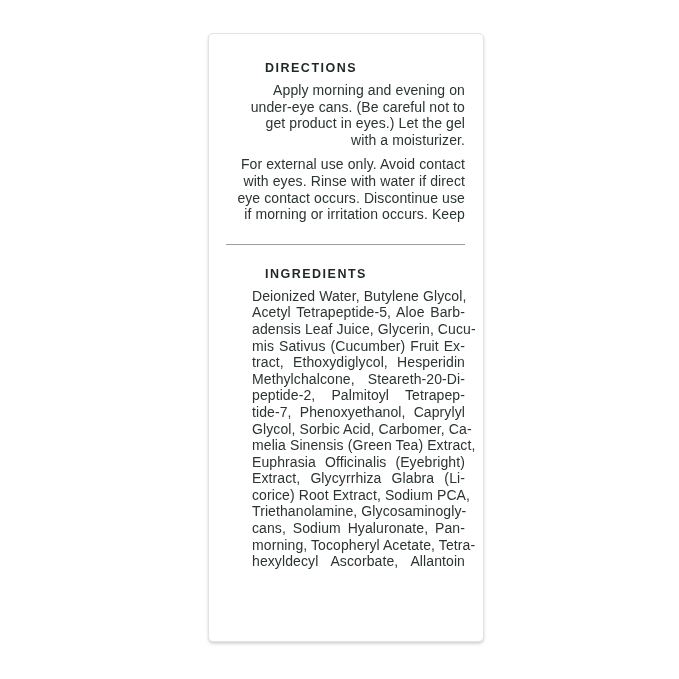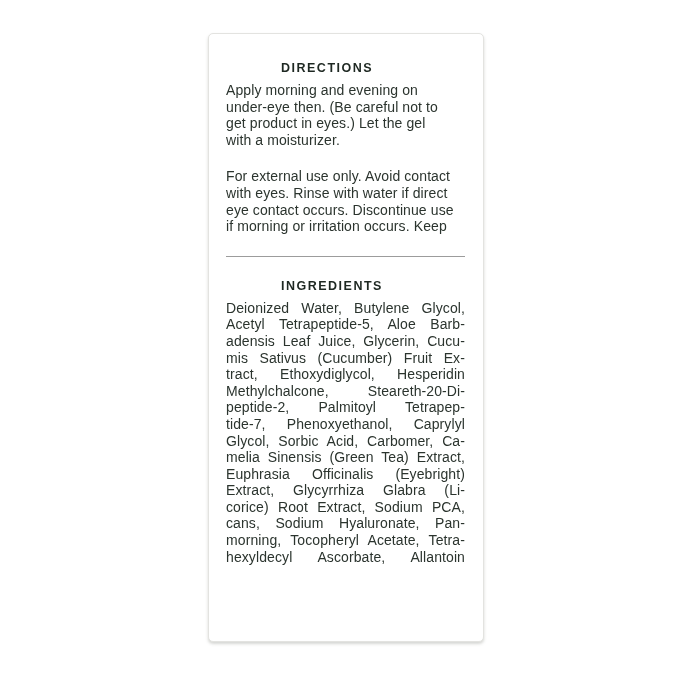--- a/index.html
+++ b/index.html
@@ -28,44 +28,45 @@
     box-shadow: 0 2px 3px rgba(90, 95, 85, 0.25);
     padding: 28px 18px 0 17px;
     overflow: hidden;
   }
   .section-heading {
     font-size: 12.5px;
     font-weight: 700;
     letter-spacing: 1.5px;
     line-height: 12px;
     color: #1e2822;
-    margin: 0 0 8px 18px;
+    margin: 0 0 8px 2px;
     padding-left: 37px;
   }
   .body-copy {
     font-size: 14px;
     color: #2b342e;
     letter-spacing: 0.1px;
   }
   .para {
     margin: 0;
   }
   .para + .para {
-    margin-top: 20px;
+    margin-top: 8px;
   }
   .dir-line {
     line-height: 16.6px;
     white-space: nowrap;
-    text-align: left;
+    text-align: right;
   }
   .ing-line {
     line-height: 16.6px;
     text-align: justify;
     text-align-last: justify;
     white-space: nowrap;
+    margin-left: 26px;
   }
   .rule {
     border: none;
     border-top: 1px solid #9c9c9c;
     height: 0;
     margin: 21px 0 23px 0;
   }
   .ingredients-heading {
     margin-bottom: 8px;
   }
@@ -73,21 +74,21 @@
 </head>
 <body>
 
 <div class="stage">
   <div class="label-card">
 
     <div class="section-heading">DIRECTIONS</div>
 
     <div class="body-copy para">
         <div class="dir-line">Apply morning and evening on</div>
-        <div class="dir-line">under-eye then. (Be careful not to</div>
+        <div class="dir-line">under-eye cans. (Be careful not to</div>
         <div class="dir-line">get product in eyes.) Let the gel</div>
         <div class="dir-line">with a moisturizer.</div>
       </div>
 
     <div class="body-copy para">
         <div class="dir-line">For external use only. Avoid contact</div>
         <div class="dir-line">with eyes. Rinse with water if direct</div>
         <div class="dir-line">eye contact occurs. Discontinue use</div>
         <div class="dir-line">if morning or irritation occurs. Keep</div>
       </div>
@@ -103,19 +104,20 @@
         <div class="ing-line">mis Sativus (Cucumber) Fruit Ex-</div>
         <div class="ing-line">tract, Ethoxydiglycol, Hesperidin</div>
         <div class="ing-line">Methylchalcone, Steareth-20-Di-</div>
         <div class="ing-line">peptide-2, Palmitoyl Tetrapep-</div>
         <div class="ing-line">tide-7, Phenoxyethanol, Caprylyl</div>
         <div class="ing-line">Glycol, Sorbic Acid, Carbomer, Ca-</div>
         <div class="ing-line">melia Sinensis (Green Tea) Extract,</div>
         <div class="ing-line">Euphrasia Officinalis (Eyebright)</div>
         <div class="ing-line">Extract, Glycyrrhiza Glabra (Li-</div>
         <div class="ing-line">corice) Root Extract, Sodium PCA,</div>
+        <div class="ing-line">Triethanolamine, Glycosaminogly-</div>
         <div class="ing-line">cans, Sodium Hyaluronate, Pan-</div>
         <div class="ing-line">morning, Tocopheryl Acetate, Tetra-</div>
         <div class="ing-line">hexyldecyl Ascorbate, Allantoin</div>
       </div>
 
   </div>
 </div>
 
 </body></html>

